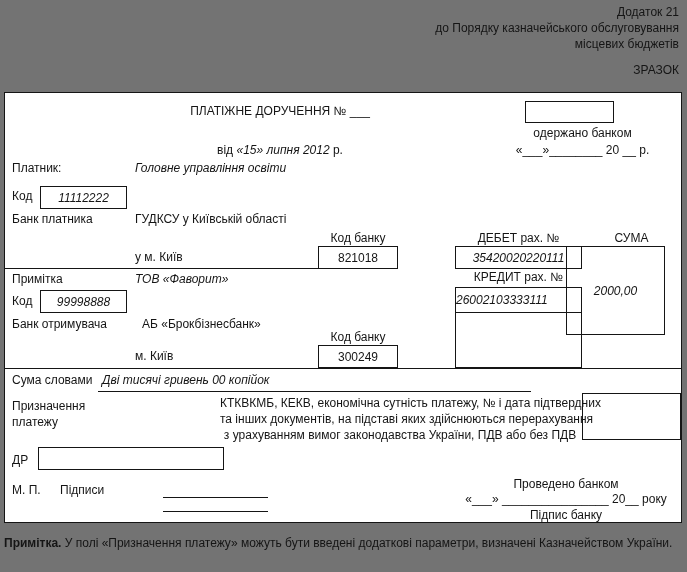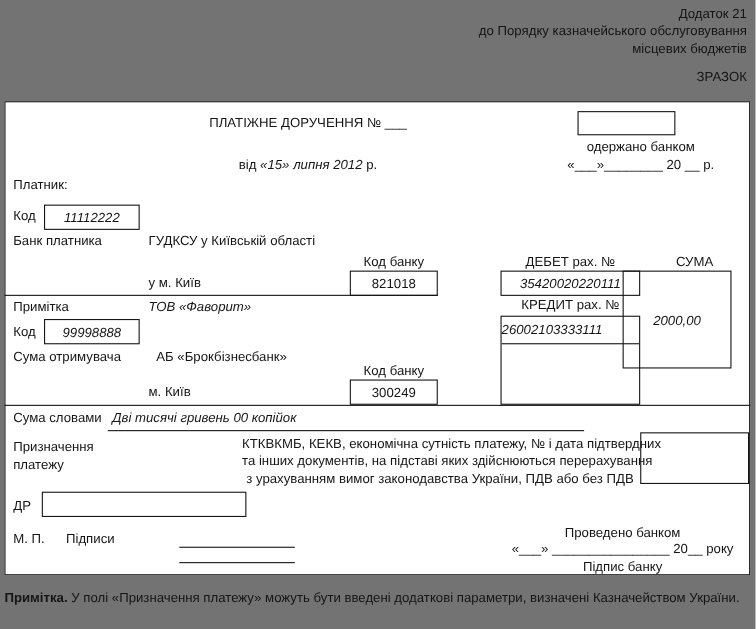--- a/index.html
+++ b/index.html
@@ -48,20 +48,21 @@
 
   <div class="t ctr" style="left:100px;top:105px;width:360px;">ПЛАТІЖНЕ ДОРУЧЕННЯ № ___</div>
 
   <div class="box" style="left:525px;top:101px;width:89px;height:22px;"></div>
   <div class="t ctr" style="left:490px;top:127px;width:185px;">одержано банком</div>
   <div class="t ctr" style="left:490px;top:144px;width:185px;">«___»________ 20 __ р.</div>
 
   <div class="t ctr" style="left:150px;top:144px;width:260px;"><span>від</span> <span class="it">«15» липня 2012</span> <span>р.</span></div>
 
   <div class="t" style="left:12px;top:162px;">Платник:</div>
+  <div class="t it" style="left:135px;top:162px;">Головне управління освіти</div>
 
   <div class="t" style="left:12px;top:190px;">Код</div>
   <div class="box" style="left:40px;top:186px;width:87px;height:23px;">
     <span class="it">11112222</span>
   </div>
 
   <div class="t" style="left:12px;top:213px;">Банк платника</div>
   <div class="t" style="left:135px;top:213px;">ГУДКСУ у Київській області</div>
 
   <div class="t ctr" style="left:318px;top:232px;width:80px;">Код банку</div>
@@ -90,21 +91,21 @@
   <div class="box" style="left:40px;top:290px;width:87px;height:23px;">
     <span class="it">99998888</span>
   </div>
 
   <div class="box" style="left:455px;top:287px;width:127px;height:81px;align-items:flex-start;">
     <div style="width:100%;height:24px;border-bottom:1.2px solid #151515;display:flex;align-items:center;justify-content:flex-start;">
       <span class="it">26002103333111</span>
     </div>
   </div>
 
-  <div class="t" style="left:12px;top:318px;">Сума отримувача</div>
+  <div class="t" style="left:12px;top:318px;">Банк отримувача</div>
   <div class="t" style="left:142px;top:318px;">АБ «Брокбізнесбанк»</div>
 
   <div class="t ctr" style="left:318px;top:331px;width:80px;">Код банку</div>
   <div class="t" style="left:135px;top:350px;">м. Київ</div>
   <div class="box" style="left:318px;top:345px;width:80px;height:23px;">
     <span>300249</span>
   </div>
 
   <div class="line" style="left:4px;top:368px;width:678px;"></div>
 

